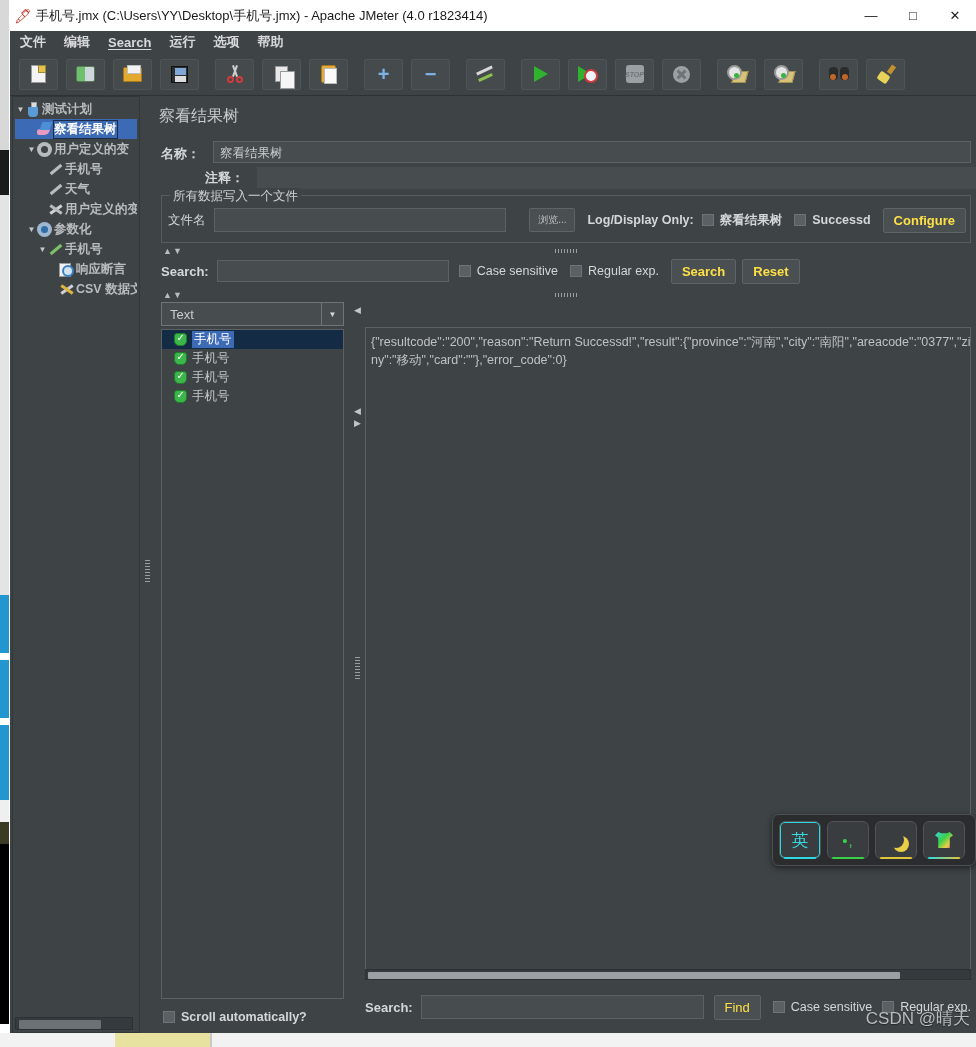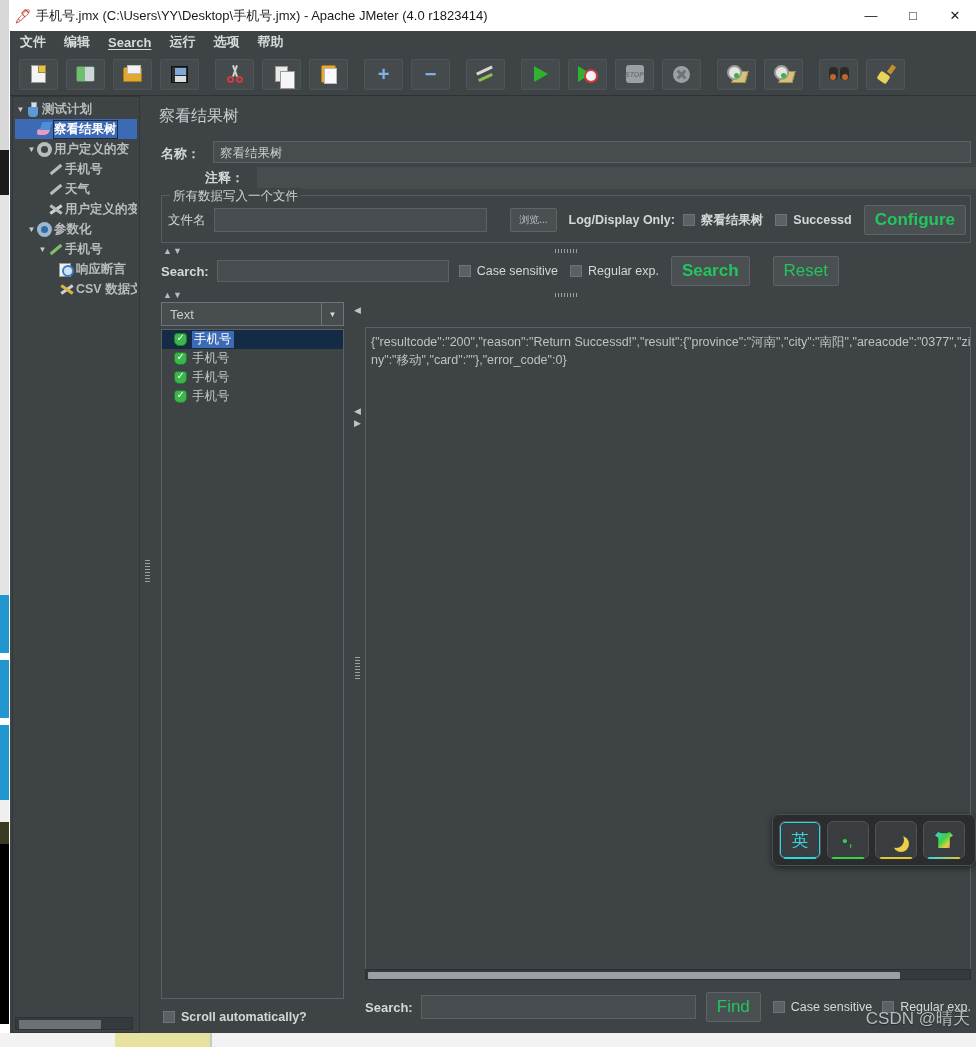--- a/index.html
+++ b/index.html
@@ -149,21 +149,21 @@
             font-size:12.5px; padding:2px 6px; line-height:18px; }
   .tfield.flat { border:none; background:#474c4f; }
 
   .group { position:absolute; left:6px; top:99px; width:810px; height:48px;
            border:1px solid #565c5f; }
   .group-title { position:absolute; left:8px; top:-8px; background:#3e4346; padding:0 3px;
                  font-size:12.5px; color:#cfd2d4; }
   .group-row { position:absolute; left:6px; top:11px; right:4px; height:26px; display:flex; align-items:center; gap:0;}
   .glbl { font-size:12.5px; color:#d4d7d9; margin-right:8px; white-space:nowrap; }
   .gfield { width:318px; height:24px; background:#474c4f; border:1px solid #5b6164; }
-  .btn { background:#4a4f52; border:1px solid #5d6366; color:#22c55e; font-size:17px;
+  .btn { background:#4a4f52; border:1px solid #5d6366; color:#fde047; font-size:13px;
          padding:4px 10px; border-radius:2px; white-space:nowrap; }
   .btn.sm { font-size:10px; padding:4px 8px; color:#bcbfc1;}
   .chk { width:12px; height:12px; background:#5a6064; border:1px solid #6d7376; flex:0 0 auto; }
   .chk-lbl { font-size:12.5px; color:#d4d7d9; font-weight:bold; margin-left:6px; white-space:nowrap;}
 
   .splitter-h { position:absolute; left:6px; width:810px; height:9px; background:#3e4346; }
   .sh-arrows { position:absolute; left:2px; top:0px; font-size:9px; color:#b9bcbe; letter-spacing:1px;}
   .sh-grip { position:absolute; left:50%; top:3px; width:22px; height:4px; margin-left:-11px;
              background-image:repeating-linear-gradient(90deg,#9b9fa2 0 1px,transparent 1px 3px); }
 
@@ -459,21 +459,21 @@
         </div>
 
         <div class="searchbar">
           <span class="sb-lbl">Search:</span>
           <div class="sb-field"></div>
           <span class="chk" style="margin-left:10px;"></span>
           <span class="chk-lbl" style="font-weight:normal;">Case sensitive</span>
           <span class="chk" style="margin-left:12px;"></span>
           <span class="chk-lbl" style="font-weight:normal;">Regular exp.</span>
           <button class="btn" style="margin-left:12px;font-weight:bold;">Search</button>
-          <button class="btn" style="margin-left:23px;font-weight:normal;">Reset</button>
+          <button class="btn" style="margin-left:6px;font-weight:bold;">Reset</button>
         </div>
 
         <div class="splitter-h" style="top:194px;">
           <span class="sh-arrows">▲▼</span>
           <span class="sh-grip"></span>
         </div>
 
         <div class="lower">
 
           <div class="list-panel">

